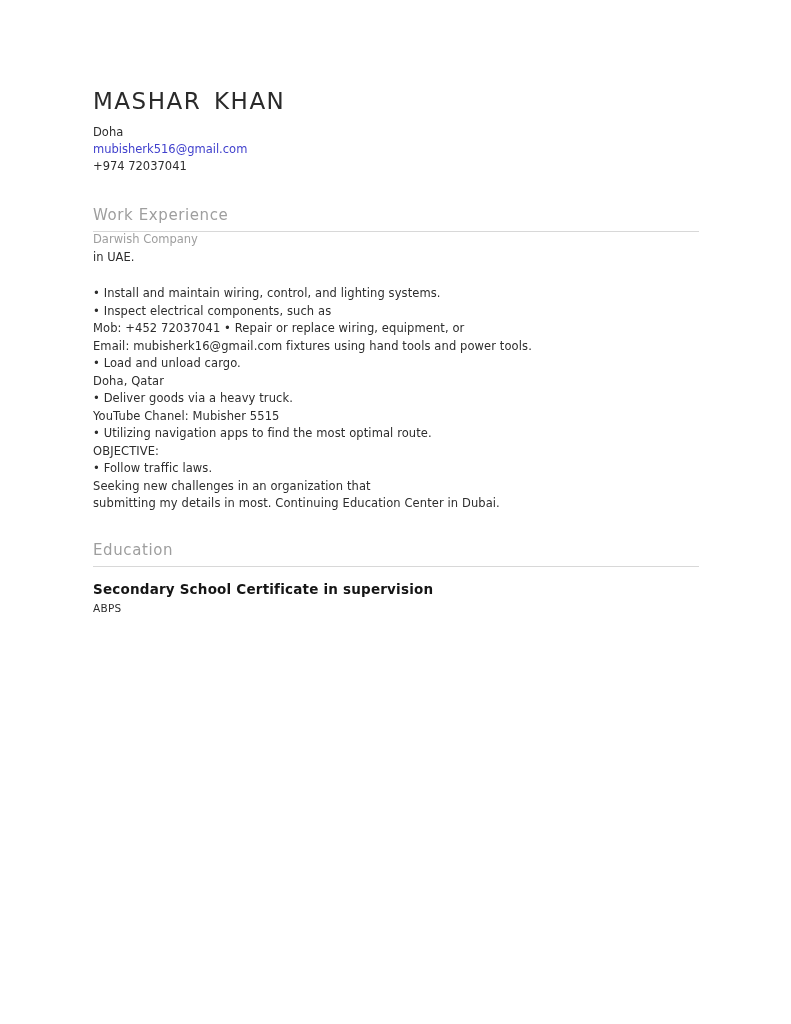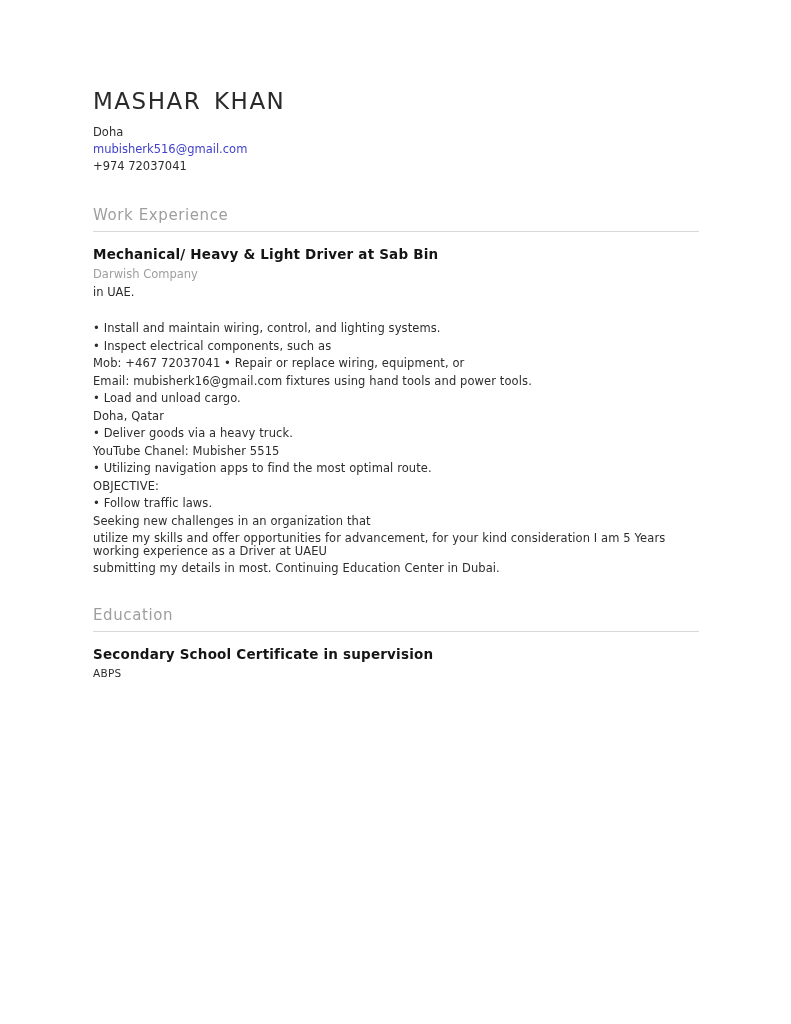--- a/index.html
+++ b/index.html
@@ -94,37 +94,35 @@
     <div class="contact-line">Doha</div>
     <div class="contact-line">
       <a class="email-link" href="#">mubisherk516@gmail.com</a>
     </div>
     <div class="contact-line">+974 72037041</div>
   </header>
 
   <section class="resume-section">
     <h2 class="section-heading">Work Experience</h2>
     <hr class="section-divider">
-    <h3 class="entry-title">Mechanical/ Heavy &amp; Light Driver at Sab Bin</h3>
     <div class="entry-subtitle">Darwish Company</div>
     <div class="entry-location">in UAE.</div>
     <div class="body-lines" id="work-lines">
         <div class="line">• Install and maintain wiring, control, and lighting systems.</div>
         <div class="line">• Inspect electrical components, such as</div>
-        <div class="line">Mob: +467 72037041 • Repair or replace wiring, equipment, or</div>
+        <div class="line">Mob: +452 72037041 • Repair or replace wiring, equipment, or</div>
         <div class="line">Email: mubisherk16@gmail.com fixtures using hand tools and power tools.</div>
         <div class="line">• Load and unload cargo.</div>
         <div class="line">Doha, Qatar</div>
         <div class="line">• Deliver goods via a heavy truck.</div>
         <div class="line">YouTube Chanel: Mubisher 5515</div>
         <div class="line">• Utilizing navigation apps to find the most optimal route.</div>
         <div class="line">OBJECTIVE:</div>
         <div class="line">• Follow traffic laws.</div>
         <div class="line">Seeking new challenges in an organization that</div>
-        <div class="line">utilize my skills and offer opportunities for advancement, for your kind consideration I am 5 Years working experience as a Driver at UAEU</div>
         <div class="line">submitting my details in most. Continuing Education Center in Dubai.</div>
       </div>
   </section>
 
   <section class="resume-section">
     <h2 class="section-heading">Education</h2>
     <hr class="section-divider">
     <h3 class="entry-title">Secondary School Certificate in supervision</h3>
     <div class="school">ABPS</div>
   </section>

